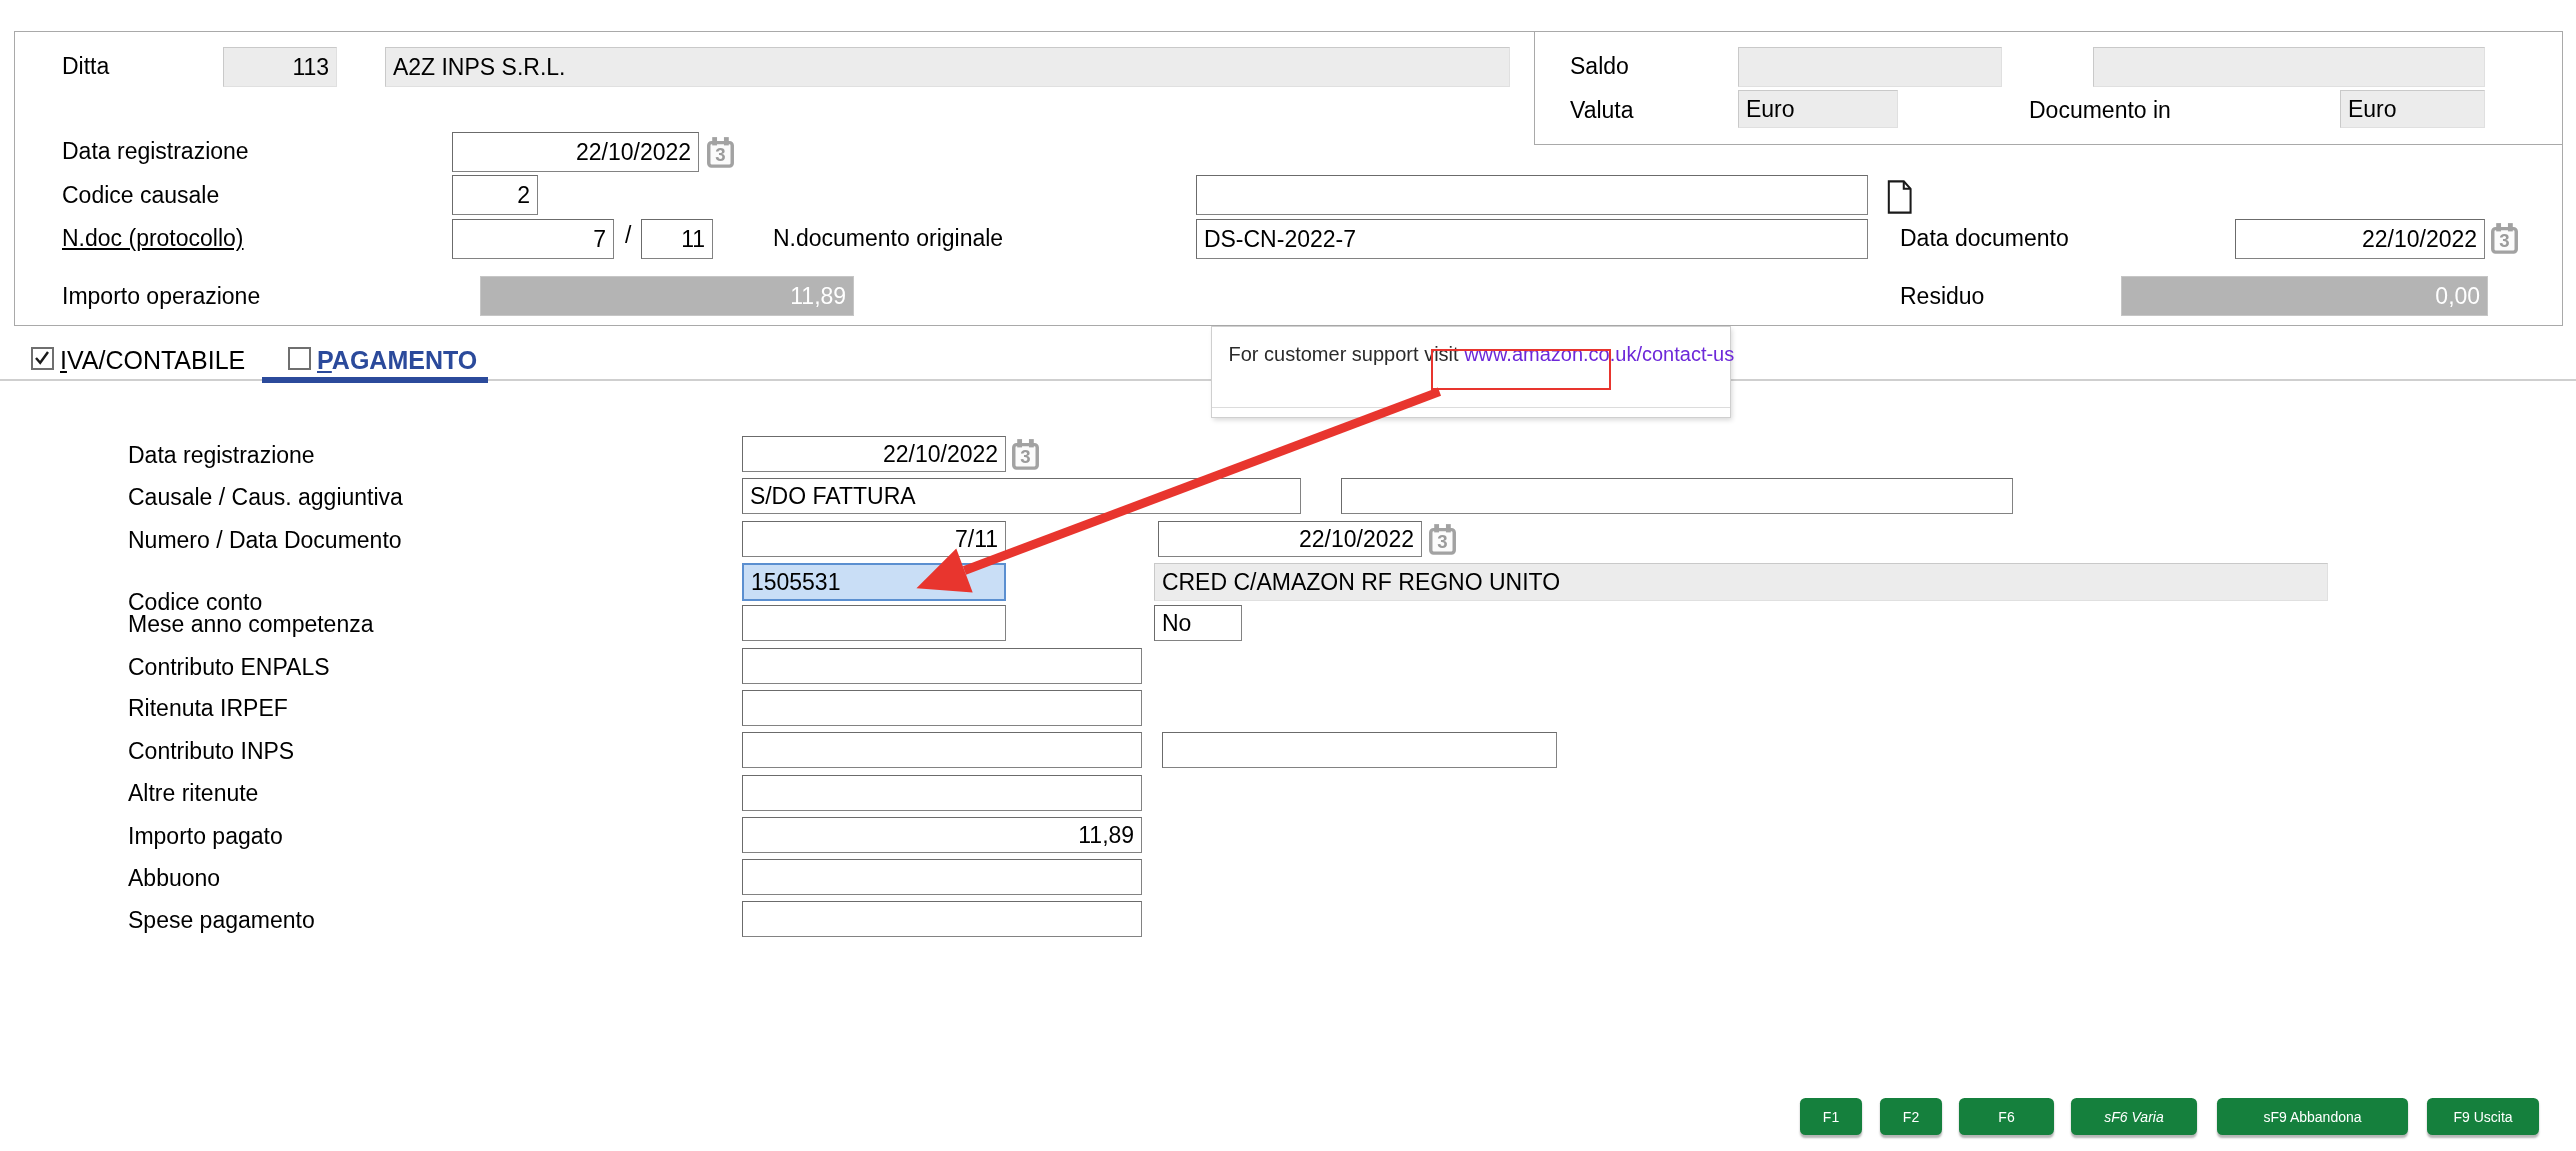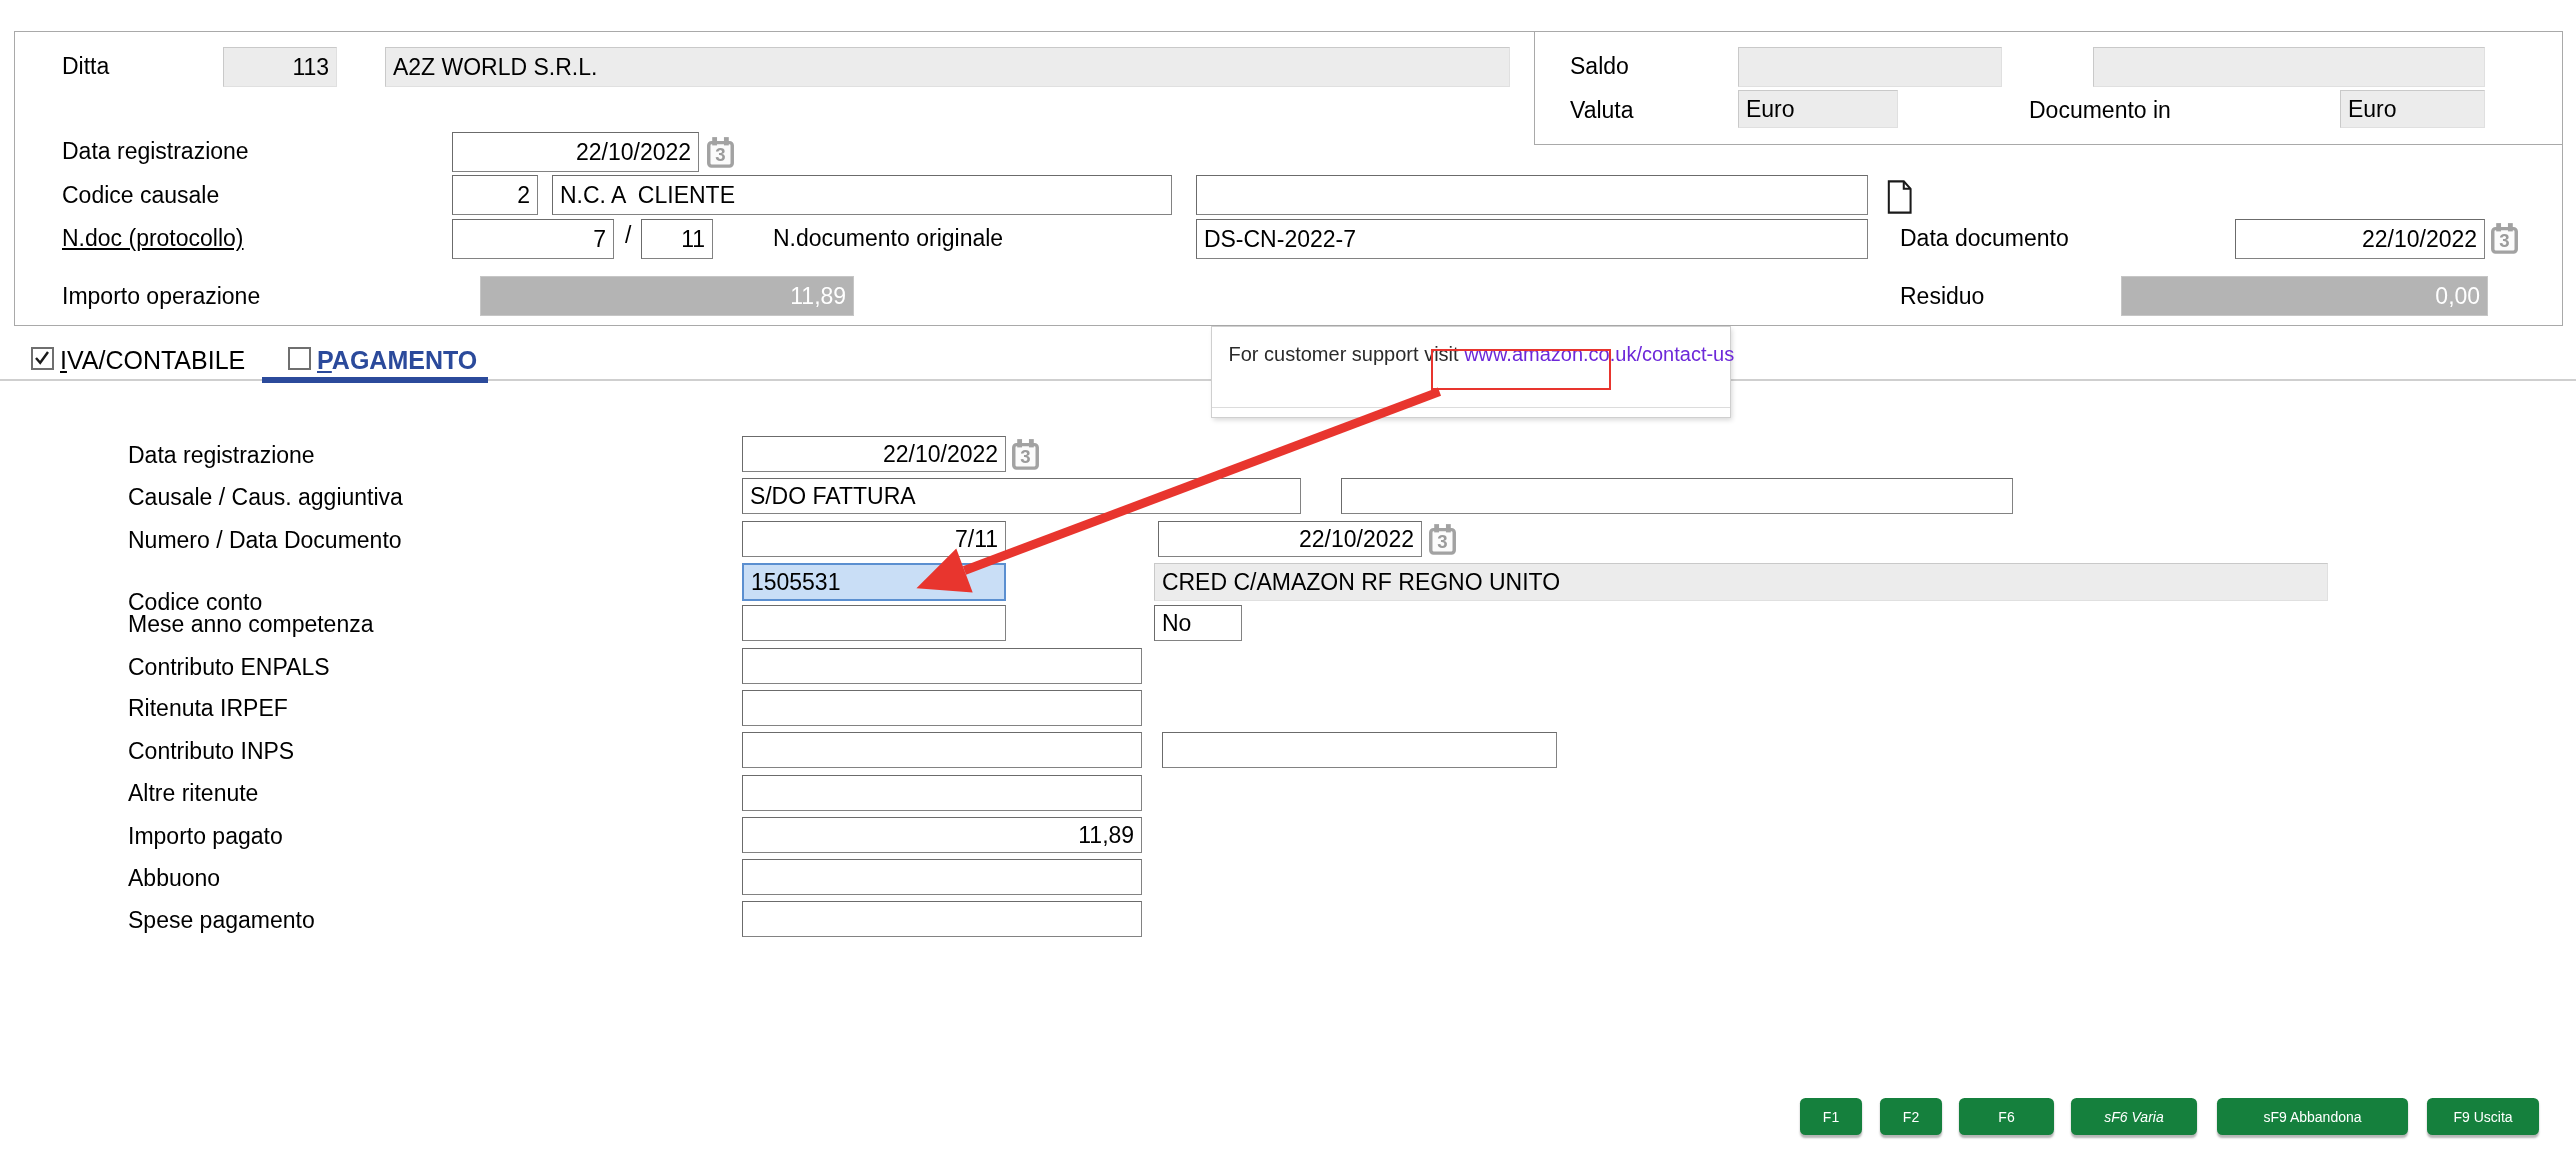--- a/index.html
+++ b/index.html
@@ -33,42 +33,41 @@
 </head>
 <body>
 
 <div id="app">
 
   <div class="panel" style="left:13.7px;top:31px;width:2549px;height:295px;"></div>
   <div class="panel" style="left:1534px;top:31px;width:1029px;height:114px;"></div>
 
   <div class="lbl" style="left:62px;top:52px;">Ditta</div>
   <div class="fld ro right" style="left:223px;top:47px;width:114px;height:40px;">113</div>
-  <div class="fld ro" style="left:385px;top:47px;width:1125px;height:40px;">A2Z WORLD S.R.L.</div>
+  <div class="fld ro" style="left:385px;top:47px;width:1125px;height:40px;">A2Z INPS S.R.L.</div>
 
   <div class="lbl" style="left:1570px;top:52px;">Saldo</div>
   <div class="fld ro" style="left:1738px;top:47px;width:264px;height:40px;"></div>
   <div class="fld ro" style="left:2093px;top:47px;width:392px;height:40px;"></div>
   <div class="lbl" style="left:1570px;top:96px;">Valuta</div>
   <div class="fld ro" style="left:1738px;top:90px;width:160px;height:38px;">Euro</div>
   <div class="lbl" style="left:2029px;top:96px;">Documento in</div>
   <div class="fld ro" style="left:2340px;top:90px;width:145px;height:38px;">Euro</div>
 
   <div class="lbl" style="left:62px;top:137px;">Data registrazione</div>
   <div class="fld white right" style="left:452px;top:132px;width:247px;height:40px;">22/10/2022</div>
   <svg class="cal" style="left:706px;top:137px;" viewBox="0 0 42 46">
     <rect x="4" y="8" width="34" height="34" rx="4" fill="#fbfbfb" stroke="#a2a2a2" stroke-width="5"></rect>
     <rect x="9" y="0" width="7" height="12" fill="#a2a2a2"></rect>
       <rect x="26" y="0" width="7" height="12" fill="#a2a2a2"></rect>
     <text x="21" y="35" text-anchor="middle" font-size="27" font-weight="bold" fill="#9b9b9b">3</text>
   </svg>
 
   <div class="lbl" style="left:62px;top:181px;">Codice causale</div>
   <div class="fld white right" style="left:452px;top:175px;width:86px;height:40px;">2</div>
-  <div class="fld white" style="left:552px;top:175px;width:620px;height:40px;">N.C. A  CLIENTE</div>
   <div class="fld white" style="left:1196px;top:175px;width:672px;height:40px;"></div>
   <svg style="position:absolute;left:1886px;top:180px;width:27.4px;height:34px;" viewBox="0 0 40 50">
     <path d="M4 2 H26 L36 13 V48 H4 Z" fill="#fff" stroke="#1a1a1a" stroke-width="3"></path>
     <path d="M26 2 V13 H36" fill="none" stroke="#1a1a1a" stroke-width="3"></path>
   </svg>
 
   <div class="lbl" style="left:62px;top:224px;text-decoration:underline;">N.doc (protocollo)</div>
   <div class="fld white right" style="left:452px;top:219px;width:162px;height:40px;">7</div>
   <div class="lbl" style="left:625px;top:221px;">/</div>
   <div class="fld white right" style="left:641px;top:219px;width:72px;height:40px;">11</div>

